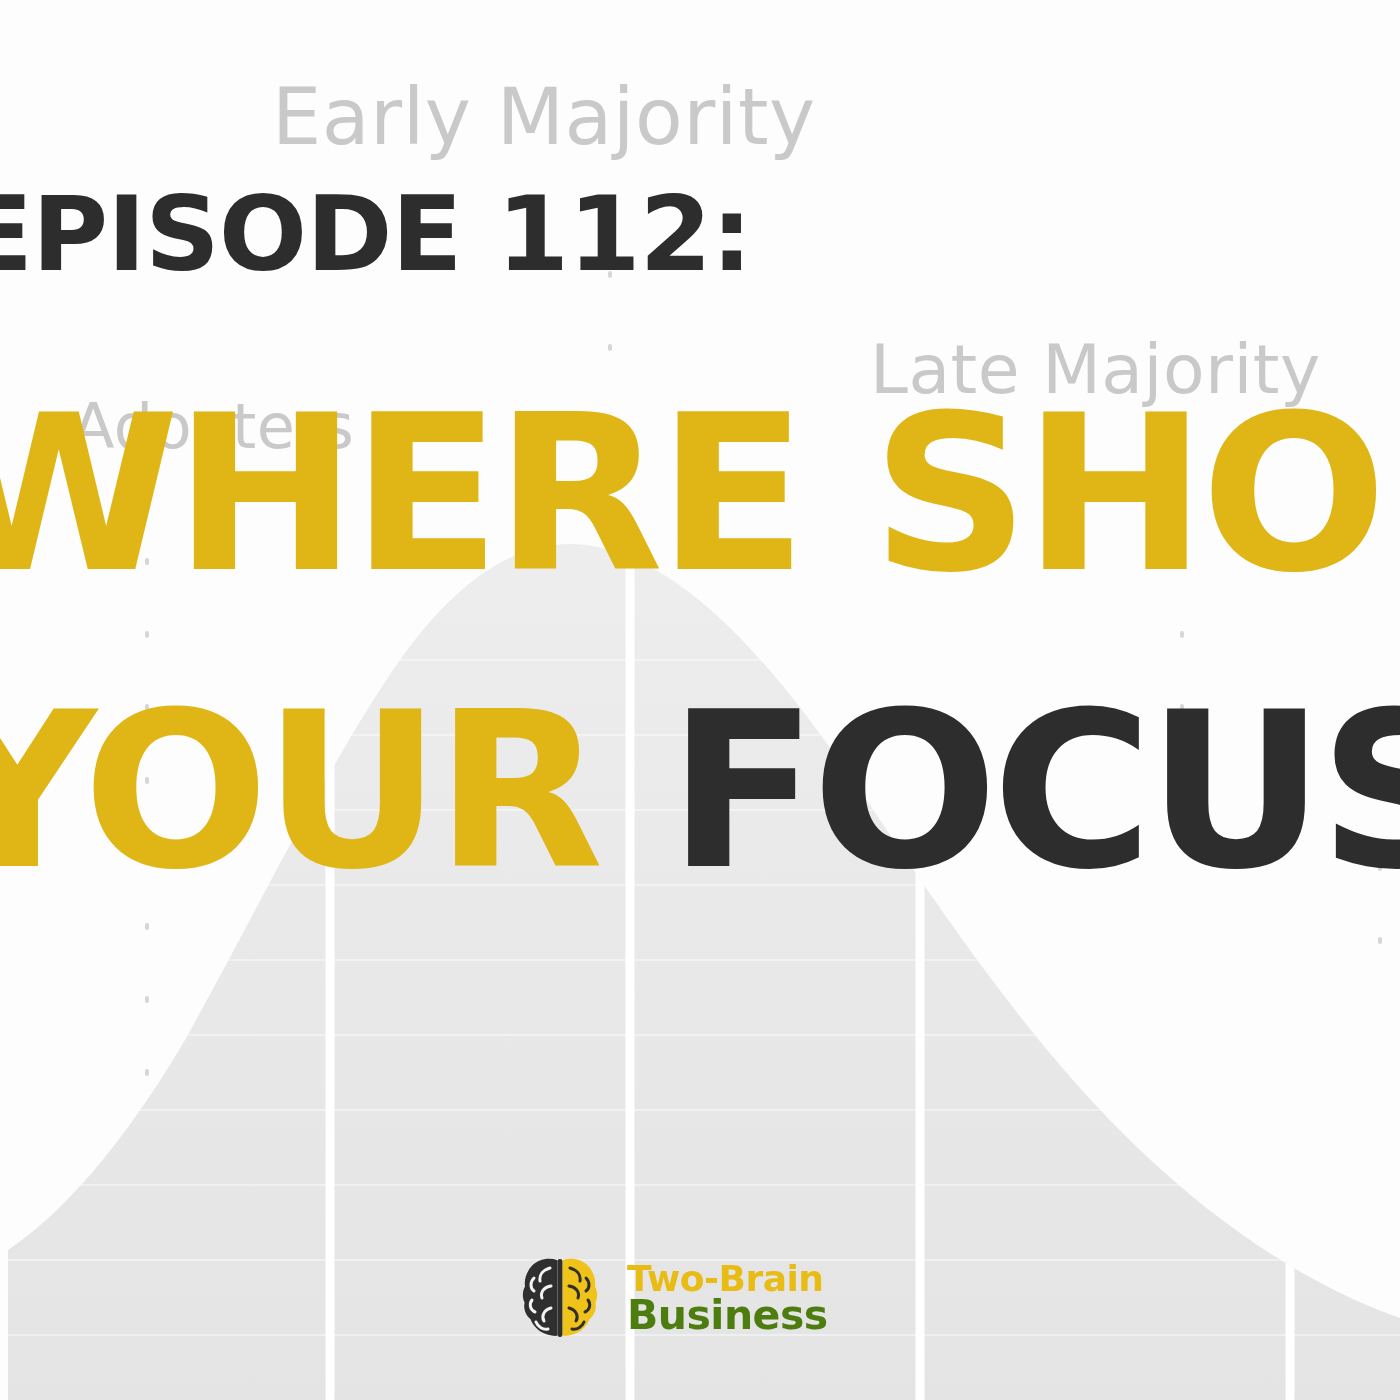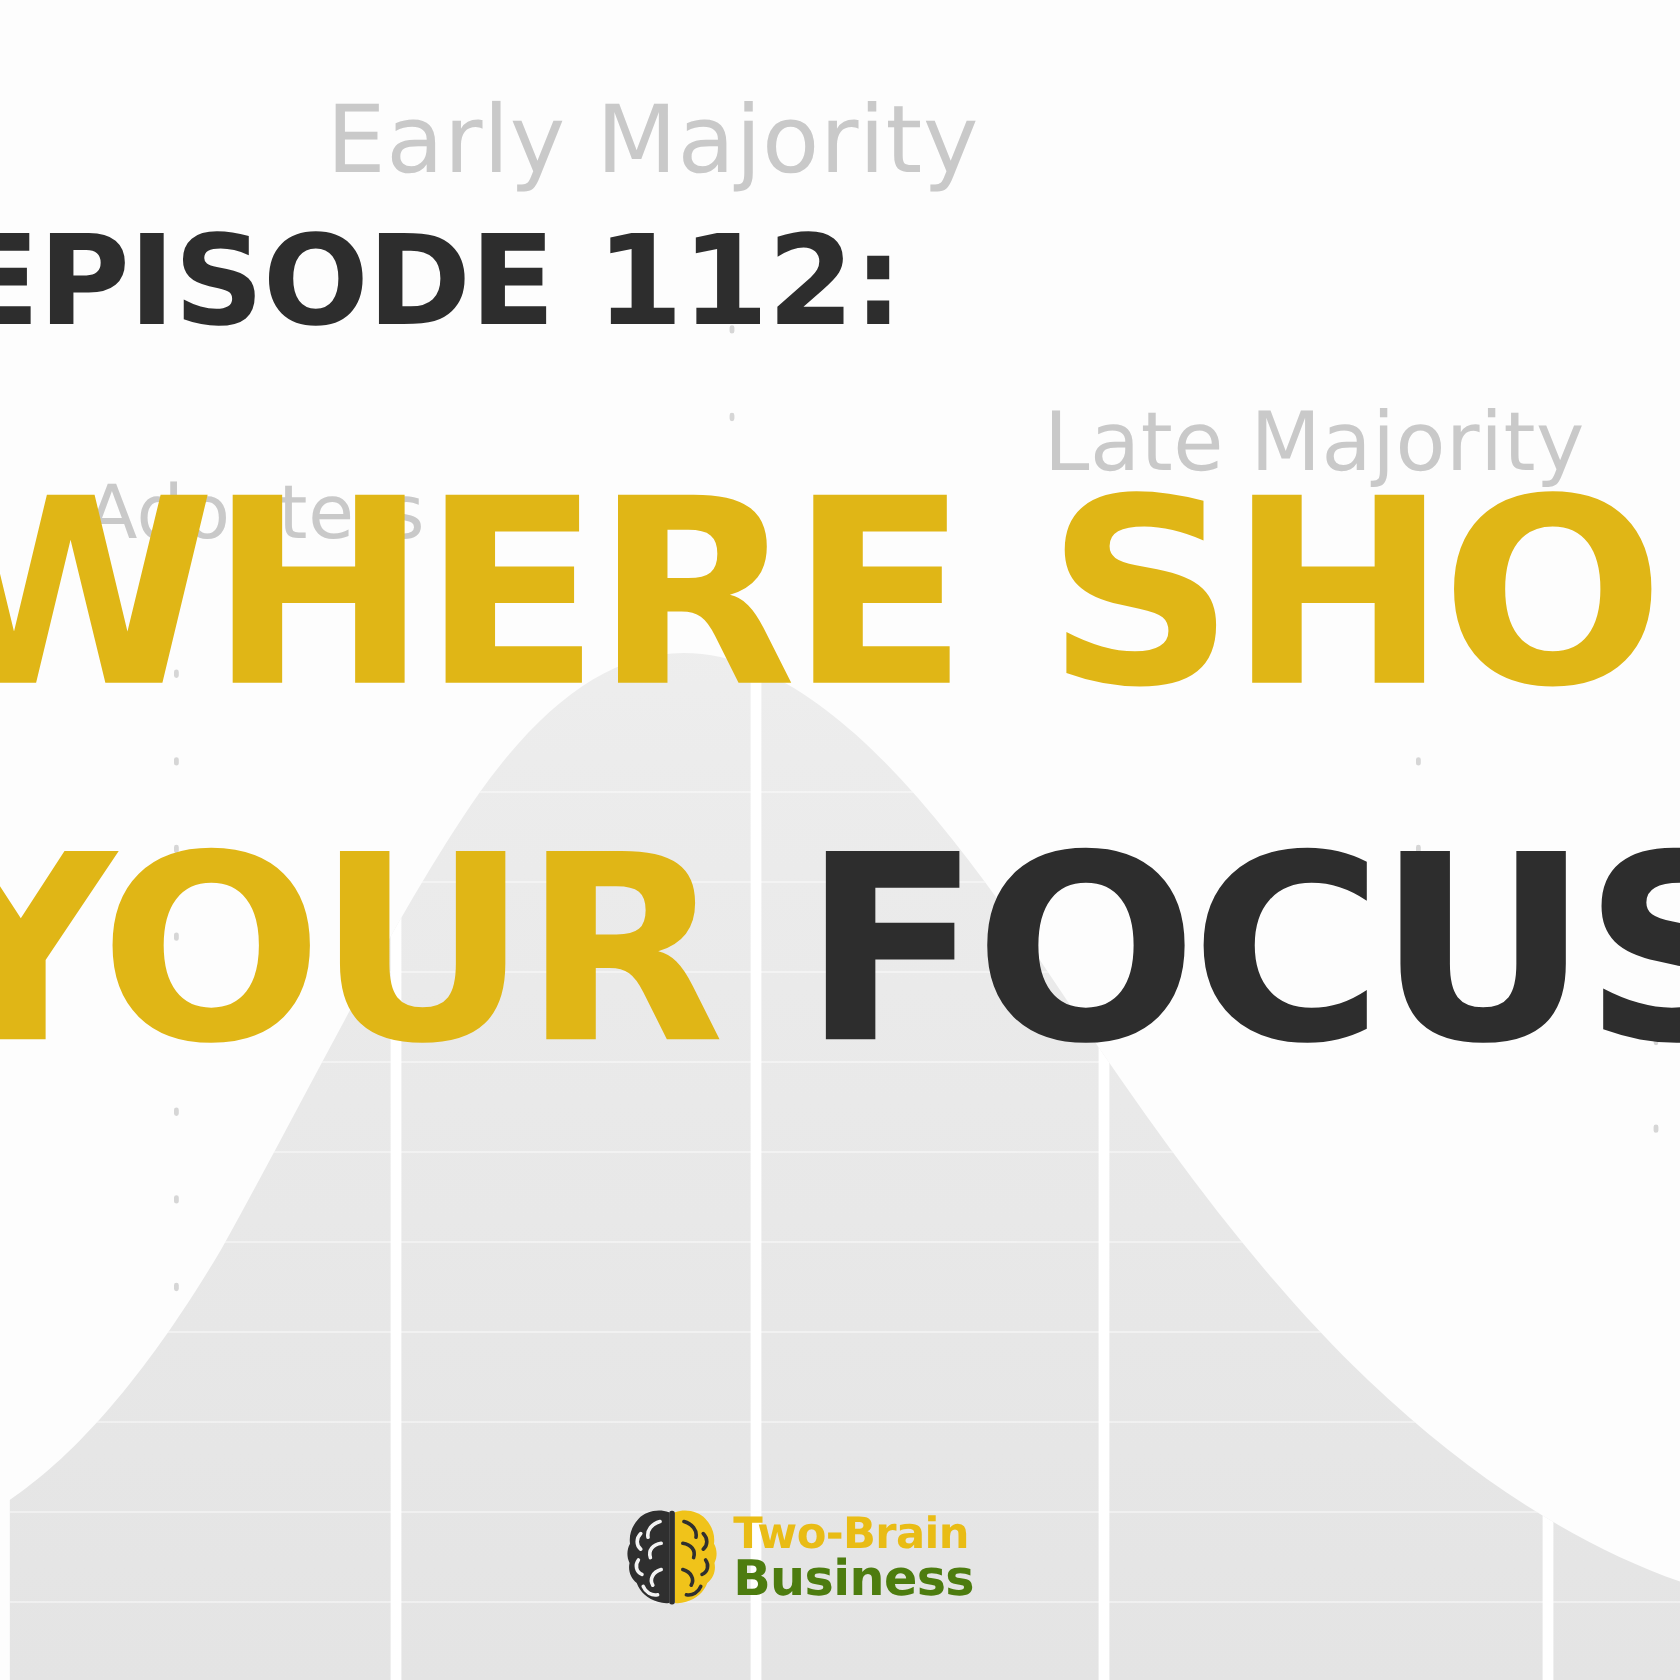--- a/index.html
+++ b/index.html
@@ -87,21 +87,21 @@
   .tx-yellow { color: #e0b616; }
   .tx-dark   { color: #2d2d2d; }
 
   
   #logo {
     position: absolute;
     left: 521px;
     top: 1256px;
     display: flex;
     align-items: center;
-    gap: 12px;
+    gap: 28px;
   }
   #brain-icon { flex: 0 0 auto; display: block; }
   #logo-wordmark {
     display: flex;
     flex-direction: column;
     line-height: 0.94;
   }
   #logo-line-1 {
     font-family: "DejaVu Sans", sans-serif;
     font-weight: 700;

